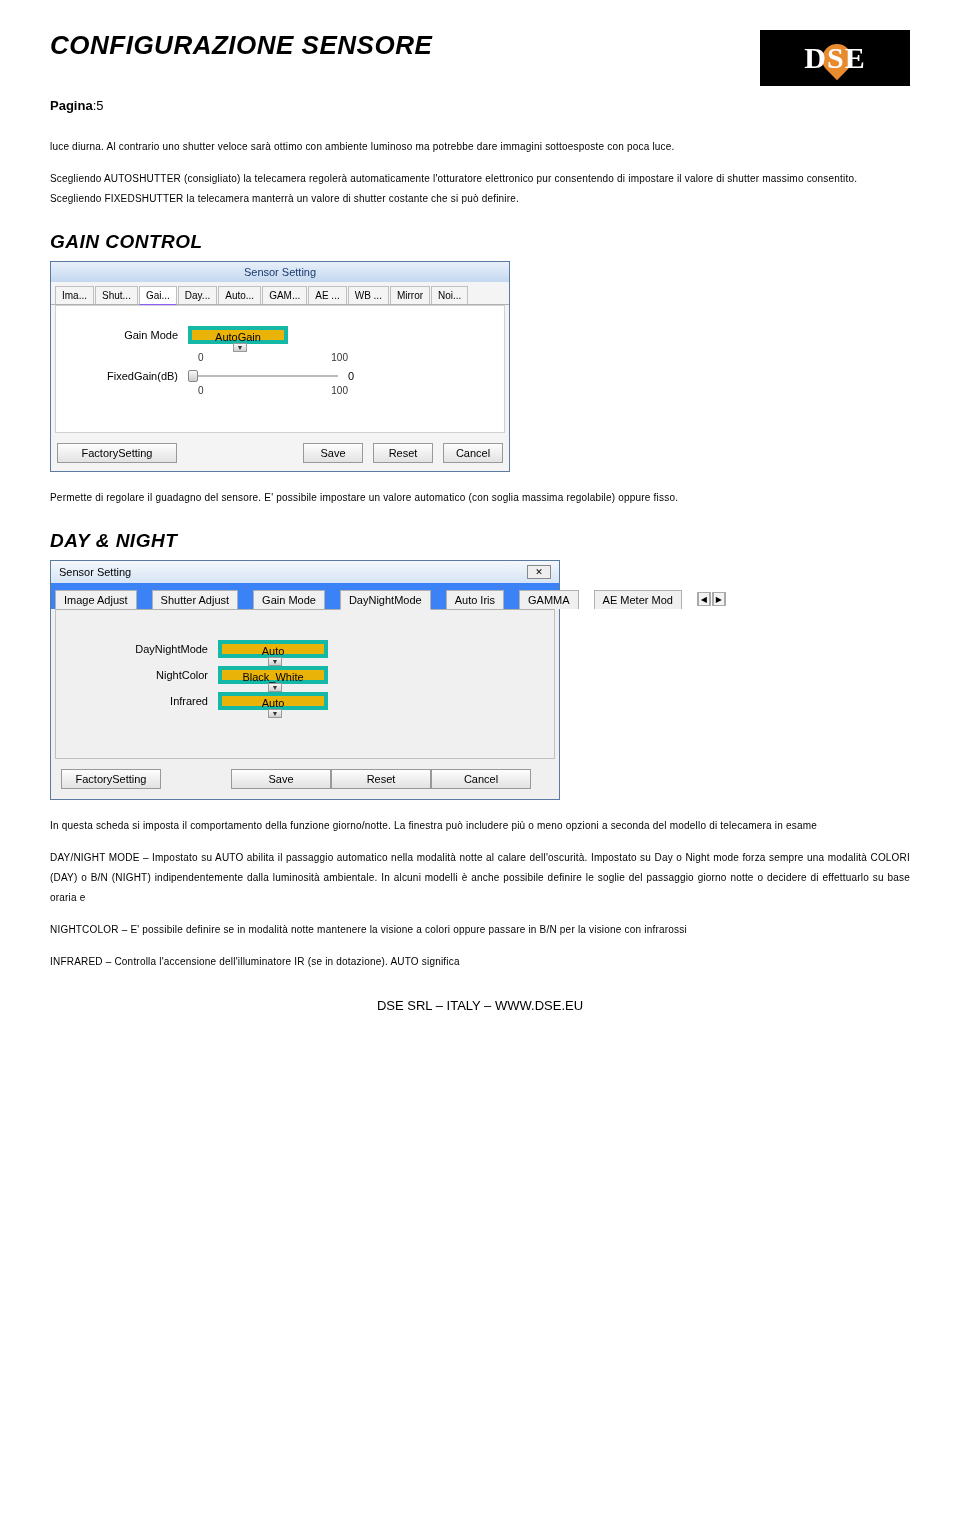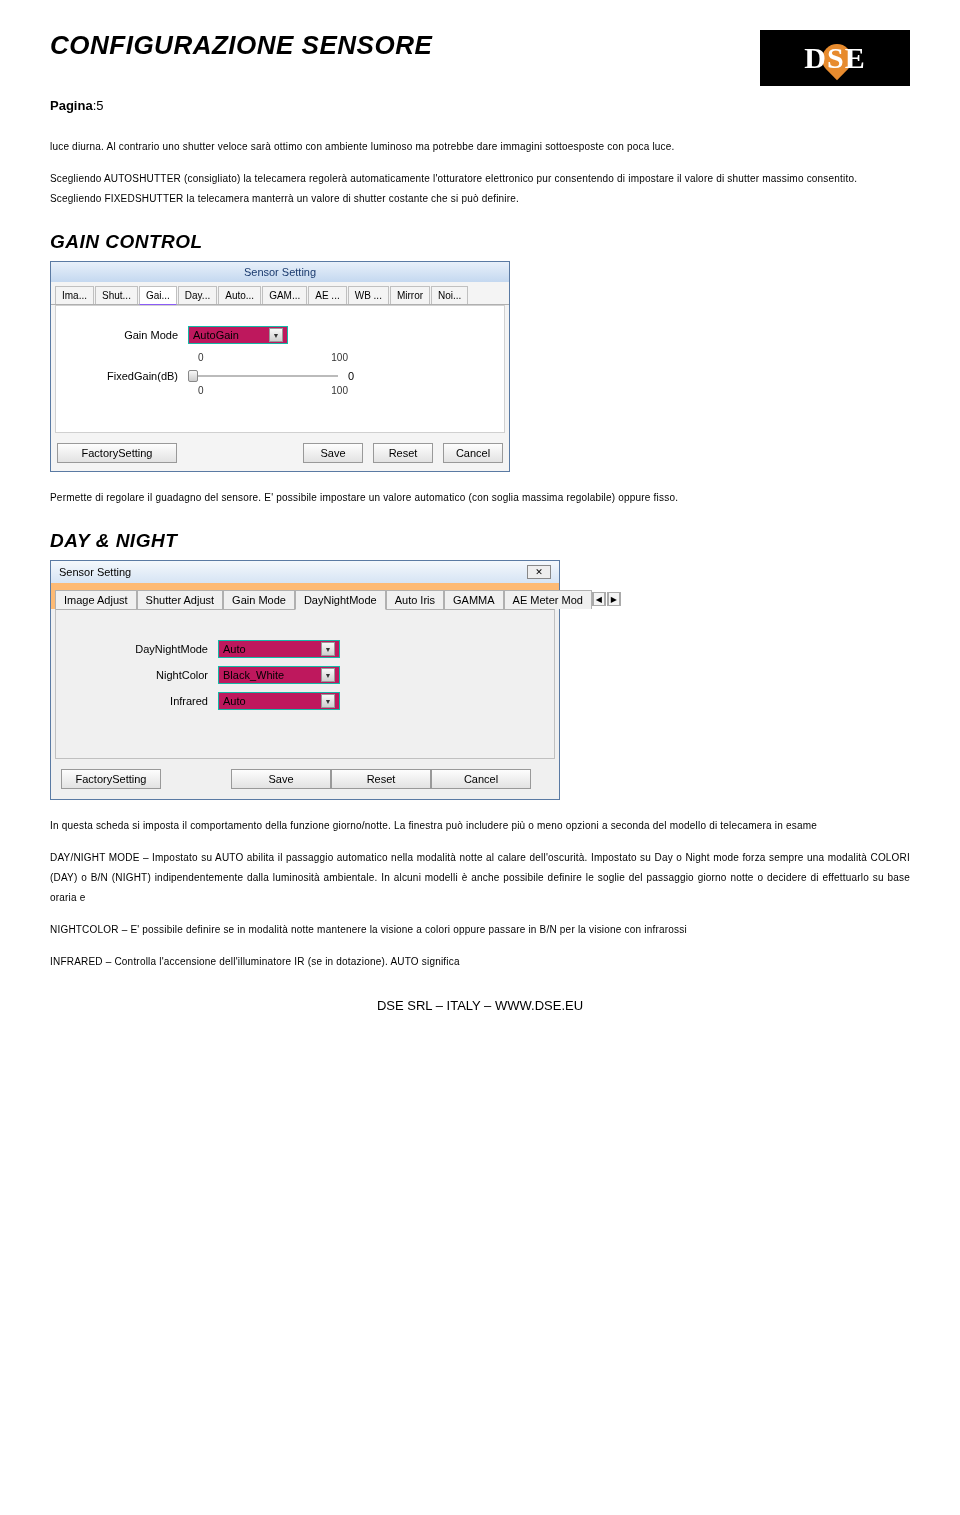--- a/index.html
+++ b/index.html
@@ -35,22 +35,22 @@
     background: linear-gradient(#E8F0FA, #C4D8F0);
     padding: 4px 8px; font-size: 11px; color: #1a3a6e; text-align: center;
   }
   .dlg-tabs { display: flex; border-bottom: 1px solid #B0B0B0; background: #F4F4F4; padding: 4px 4px 0 4px; gap: 0; }
   .dlg-tab { padding: 3px 6px; font-size: 10px; border: 1px solid #C0C0C0; border-bottom: none; background: #F4F4F4; margin-right: 1px; cursor: pointer; white-space: nowrap; }
   .dlg-tab.active { background: #fff; border-bottom: 1px solid #8b5cf6; margin-bottom: -1px; }
   .dlg-body { background: #fff; border: 1px solid #D0D0D0; margin: 0 4px 6px 4px; padding: 20px 12px 30px 12px; }
   .form-row { display: flex; align-items: center; margin-bottom: 8px; }
   .form-lbl { width: 120px; text-align: right; padding-right: 10px; font-size: 11px; }
   .form-select {
-    border: 1px solid #14b8a6; background: #be185d; padding: 1px 4px; font-size: 11px;
-    display: inline-flex; align-items: center; justify-content: space-between; width: 100px; height: 18px;
+    border: 4px solid #14b8a6; background: #eab308; padding: 1px 4px; font-size: 11px;
+    display: inline-flex; align-items: center; justify-content: space-between; width: 100px; height: 18px; flex-direction: column;
   }
   .form-select .chev { width: 14px; height: 14px; background: linear-gradient(#f8f8f8,#d0d0d0); border: 1px solid #999; display: inline-flex; align-items: center; justify-content: center; font-size: 7px; color: #333; margin-left: 4px; }
   .slider-row { display: flex; align-items: center; margin-bottom: 2px; }
   .slider-track { position: relative; width: 150px; height: 14px; }
   .slider-line { position: absolute; top: 6px; left: 0; right: 0; height: 2px; background: #BBB; }
   .slider-thumb { position: absolute; top: 1px; width: 10px; height: 12px; background: linear-gradient(#f8f8f8,#ccc); border: 1px solid #888; border-radius: 2px; }
   .slider-val { margin-left: 10px; font-size: 11px; }
   .slider-ticks { display: flex; justify-content: space-between; width: 150px; font-size: 10px; color: #333; margin-left: 130px; margin-bottom: 6px; }
   .dlg-footer { display: flex; padding: 4px 6px 8px 6px; gap: 10px; }
   .dlg-btn { border: 1px solid #999; background: linear-gradient(#fdfdfd,#e2e2e2); padding: 3px 0; font-size: 11px; text-align: center; cursor: pointer; }
@@ -60,28 +60,28 @@
   
   .dlg2 {
     width: 510px; border: 1px solid #5A7AA3; background: #F0F0F0; margin-bottom: 16px;
     font-family: Tahoma, Arial, sans-serif; font-size: 11px; color: #000;
   }
   .dlg2-titlebar {
     background: linear-gradient(#F4F8FC, #D6E4F4);
     padding: 4px 8px; font-size: 11px; color: #000; display: flex; justify-content: space-between; align-items: center;
   }
   .dlg2-close { border: 1px solid #888; width: 24px; height: 14px; display: inline-flex; align-items: center; justify-content: center; font-size: 9px; background: #eee; }
-  .dlg2-tabs { display: flex; align-items: center; background: #fdba74; padding: 6px 4px 0 4px; }
+  .dlg2-tabs { display: flex; align-items: center; background: #3b82f6; padding: 6px 4px 0 4px; gap: 15px; }
   .dlg2-tab { padding: 3px 8px; font-size: 11px; border: 1px solid #B0B0B0; border-bottom: none; background: #F0F0F0; cursor: pointer; white-space: nowrap; }
   .dlg2-tab.active { background: #F0F0F0; border-bottom: 1px solid #F0F0F0; position: relative; top: 1px; }
   .dlg2-tabnav { margin-left: auto; display: flex; gap: 1px; padding-right: 4px; }
   .dlg2-tabnav span { width: 14px; height: 14px; border: 1px solid #AAA; background: #F4F4F4; display: inline-flex; align-items: center; justify-content: center; font-size: 8px; cursor: pointer; }
   .dlg2-body { border: 1px solid #C0C0C0; margin: 0 4px 6px 4px; padding: 30px 12px 40px 12px; background: #F0F0F0; border-top: 1px solid #B0B0B0; }
   .dlg2 .form-lbl { width: 150px; }
-  .dlg2 .form-select { width: 122px; }
+  .dlg2 .form-select { width: 110px; }
   .dlg2-footer { display: flex; padding: 4px 10px 10px 10px; gap: 0; }
   .dlg2-footer .dlg-btn { width: 100px; }
   .dlg2-footer .gap { width: 70px; }
 
   .footer { text-align: center; font-size: 13px; margin-top: 26px; }
 </style>
 </head>
 <body>
 
 <div class="header">

